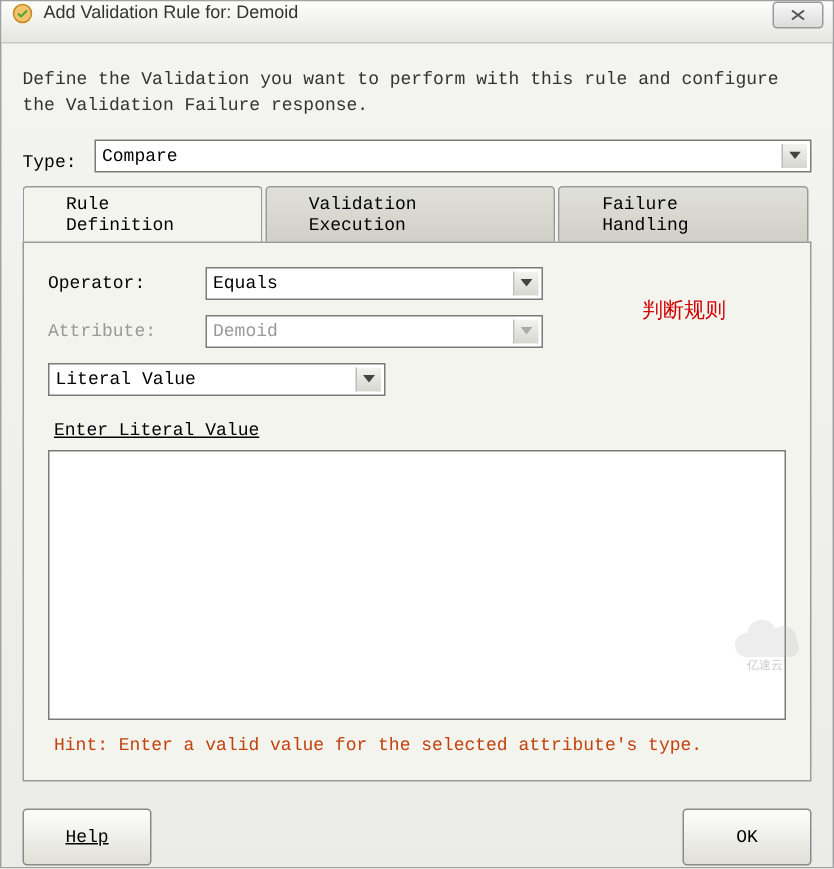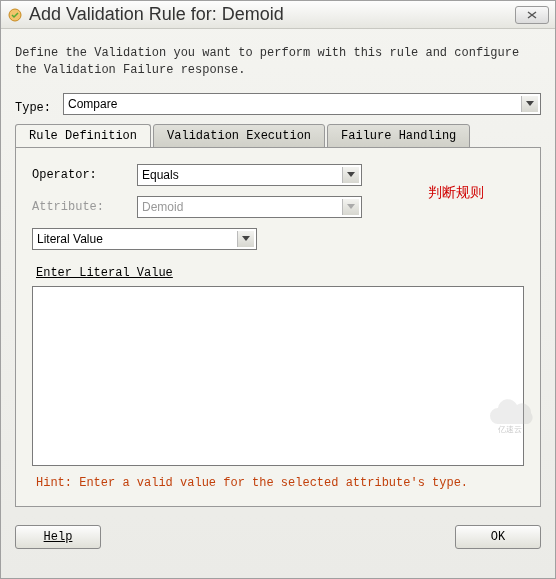--- a/index.html
+++ b/index.html
@@ -16,24 +16,24 @@
   width: 556px;
   height: 579px;
   background: linear-gradient(#f4f4f0, #ebebe7);
   border: 1px solid #a0a0a0;
 }
 .titlebar {
   height: 28px;
   background: linear-gradient(#fdfdfd, #e6e6e0);
   border-bottom: 1px solid #c8c8c2;
   display: flex;
-  align-items: center;
+  align-items: flex-start;
   padding: 0 6px;
   font-family: "Segoe UI", Tahoma, sans-serif;
-  font-size: 18px;
+  font-size: 12px;
   color: #333;
 }
 .titlebar .icon {
   width: 16px; height: 16px; margin-right: 6px;
   display: inline-flex; align-items: center; justify-content: center;
 }
 .titlebar .title { flex: 1; }
 .close-btn {
   width: 34px; height: 18px;
   border: 1px solid #9a9a9a;
@@ -61,21 +61,21 @@
   font-size: 12px;
   width: 48px;
 }
 .dropdown {
   flex: 1;
   height: 22px;
   border: 1px solid #7a7a7a;
   background: #fff;
   display: flex; align-items: center;
   padding: 0 4px;
-  font-family: Liberation Sans, sans-serif;
+  font-family: Liberation Mono, monospace;
   font-size: 12px;
   position: relative;
 }
 .dropdown .arrow {
   position: absolute; right: 2px; top: 2px;
   width: 17px; height: 16px;
   background: linear-gradient(#f3f3f0, #d7d7d0);
   border-left: 1px solid #bbb;
   display: flex; align-items: center; justify-content: center;
 }
@@ -83,21 +83,21 @@
 .disabled .label-text { color: #999; }
 .tabset {
   margin-top: 8px;
 }
 .tabstrip {
   display: flex;
   position: relative;
   top: 1px;
 }
 .tab {
-  padding: 4px 13px;
+  padding: 4px 28px;
   font-family: "Courier New", monospace;
   font-size: 12px;
   border: 1px solid #999;
   background: linear-gradient(#e0e0da, #d0d0c8);
   margin-right: 2px;
   border-top-left-radius: 3px;
   border-top-right-radius: 3px;
 }
 .tab.active {
   background: #f4f4ef;
@@ -145,21 +145,21 @@
   color: #c2410c;
   margin: 10px 4px 2px 4px;
 }
 .button-row {
   display: flex;
   padding: 8px 14px 0 14px;
 }
 .button-row .spacer { flex: 1; }
 .btn {
   min-width: 86px;
-  height: 24px;
+  height: 38px;
   border: 1px solid #8a8a8a;
   border-radius: 3px;
   background: linear-gradient(#fdfdfd, #e0e0d8);
   font-family: "Courier New", monospace;
   font-size: 12px;
   display: flex; align-items: center; justify-content: center;
   margin-left: 8px;
 }
 .btn.help { margin-left: 0; text-decoration: underline; }
 .btn.cancel { opacity: 0.85; }

